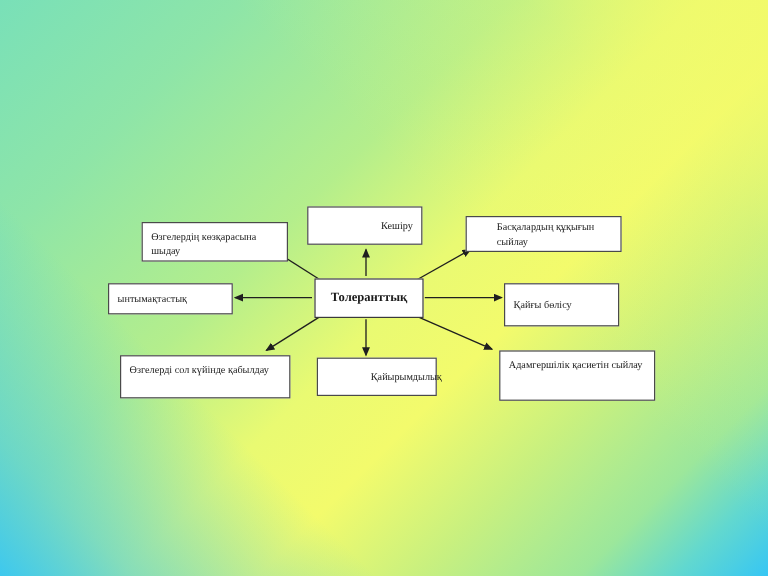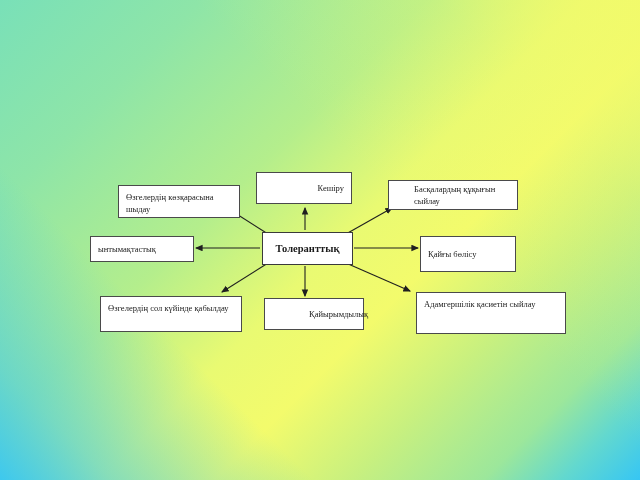--- a/index.html
+++ b/index.html
@@ -133,25 +133,25 @@
 
     <div class="node vcenter" style="left:90px; top:236px; width:104px; height:26px;text-align:right;">
       <span class="node-label">ынтымақтастық</span>
     </div>
 
     <div class="node vcenter" style="left:420px; top:236px; width:96px; height:36px;">
       <span class="node-label">Қайғы бөлісу</span>
     </div>
 
     <div class="node" style="left:100px; top:296px; width:142px; height:36px;">
-      <span class="node-label">Өзгелердің сол күйінде қабылдау</span>
+      <span class="node-label">Өзгелерді сол күйінде қабылдау</span>
     </div>
 
     <div class="node vcenter" style="left:264px; top:298px; width:100px; height:32px;padding-left:44px;">
       <span class="node-label">Қайырымдылық</span>
     </div>
 
-    <div class="node" style="left:416px; top:292px; width:150px; height:42px;">
+    <div class="node" style="left:416px; top:292px; width:130px; height:42px;">
       <span class="node-label">Адамгершілік қасиетін сыйлау</span>
     </div>
 
   </div>
 </div>
 
 </body></html>

